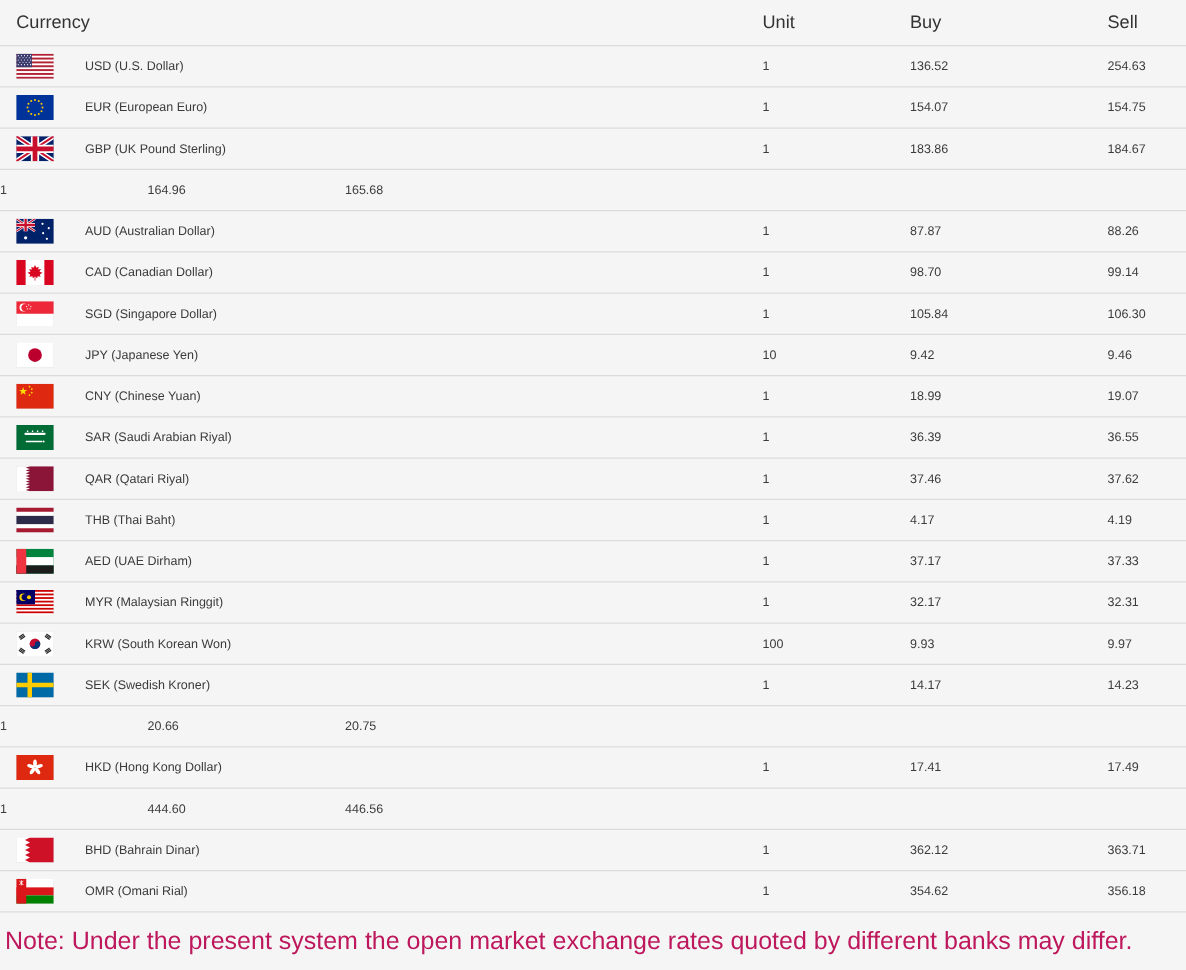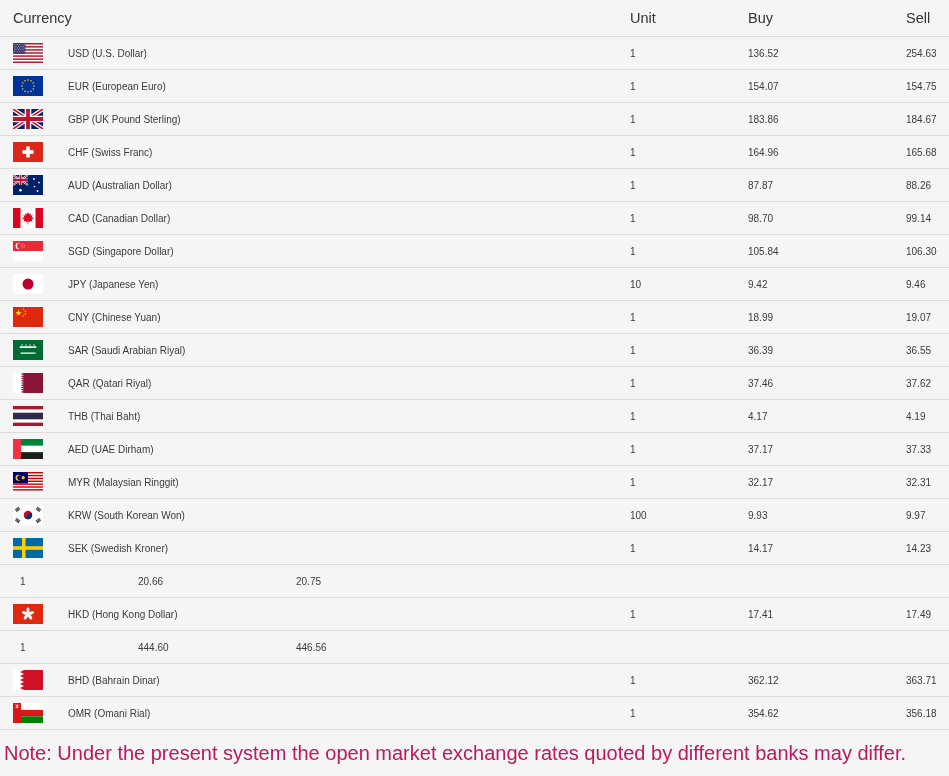--- a/index.html
+++ b/index.html
@@ -31,21 +31,21 @@
     font-size: 10px;
     color: #3b3b3b;
   }
   .col-currency {
     flex: 0 0 597px;
     padding-left: 13px;
     display: flex;
     align-items: center;
     box-sizing: content-box;
   }
-  .col-unit  { flex: 0 0 118px; margin-left: 20px; }
+  .col-unit  { flex: 0 0 118px; }
   .col-buy   { flex: 0 0 158px; }
   .col-sell  { flex: 1 1 auto; }
   .flag {
     width: 30px;
     height: 20px;
     margin-right: 25px;
     flex: 0 0 30px;
     position: relative;
     line-height: 0;
     box-shadow: inset 0 0 0 1px rgba(0,0,0,0.10);
@@ -154,30 +154,20 @@
               <path d="M15,0 V20 M0,10 H30" stroke="#C8102E" stroke-width="3.8"></path>
             </svg>
           </span>
           <span>GBP (UK Pound Sterling)</span>
         </div>
         <div class="col-unit">1</div>
         <div class="col-buy">183.86</div>
         <div class="col-sell">184.67</div>
       </div>
       <div class="data-row">
-        <div class="col-currency">
-          <span class="flag">
-            <svg viewBox="0 0 30 20">
-              <rect width="30" height="20" fill="#DA291C"></rect>
-              <rect x="13.2" y="4.5" width="3.6" height="11" fill="#fff"></rect>
-              <rect x="9.5" y="8.2" width="11" height="3.6" fill="#fff"></rect>
-            </svg>
-          </span>
-          <span>CHF (Swiss Franc)</span>
-        </div>
         <div class="col-unit">1</div>
         <div class="col-buy">164.96</div>
         <div class="col-sell">165.68</div>
       </div>
       <div class="data-row">
         <div class="col-currency">
           <span class="flag">
             <svg viewBox="0 0 30 20">
               <rect width="30" height="20" fill="#012169"></rect>
               <path d="M0,0 15,10 M15,0 0,10" stroke="#fff" stroke-width="2"></path>

